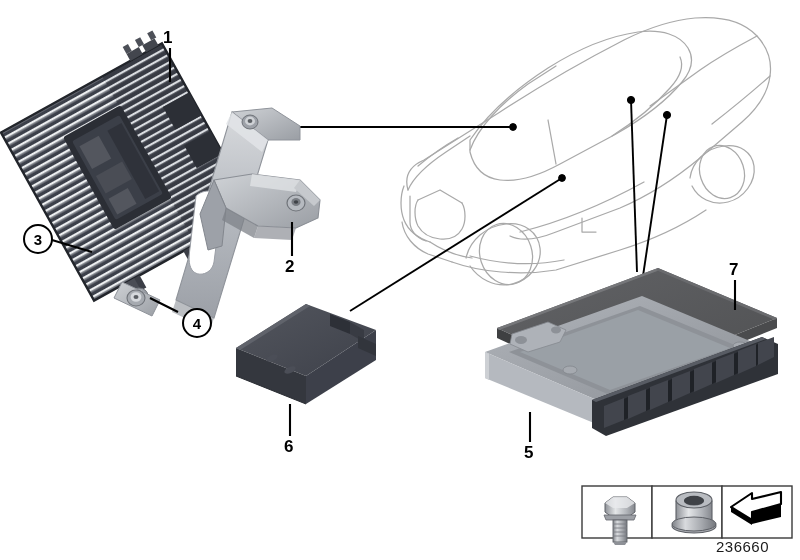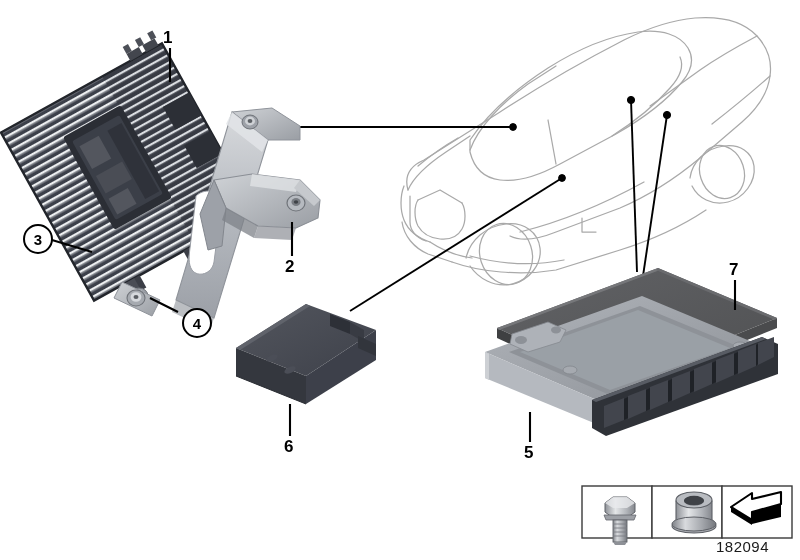--- a/index.html
+++ b/index.html
@@ -356,15 +356,15 @@
       <g>
 
         <path d="M731,507 L752,493 L752,499 L781,492 L781,504 L752,512 L752,520 Z" fill="#ffffff" stroke="#000" stroke-width="2.1" stroke-linejoin="round"></path>
 
         <path d="M731,507 L752,520 L752,524 L781,517 L781,504 L752,512 L752,520 Z" fill="#000000"></path>
         <path d="M731,507 L731,512 L752,525 L752,520 Z" fill="#000000"></path>
       </g>
     </g>
   </svg>
 
-  <div class="diagid" style="left:716px;top:538px;">182094</div>
+  <div class="diagid" style="left:716px;top:538px;">236660</div>
 
 </div>
 
 </body></html>

